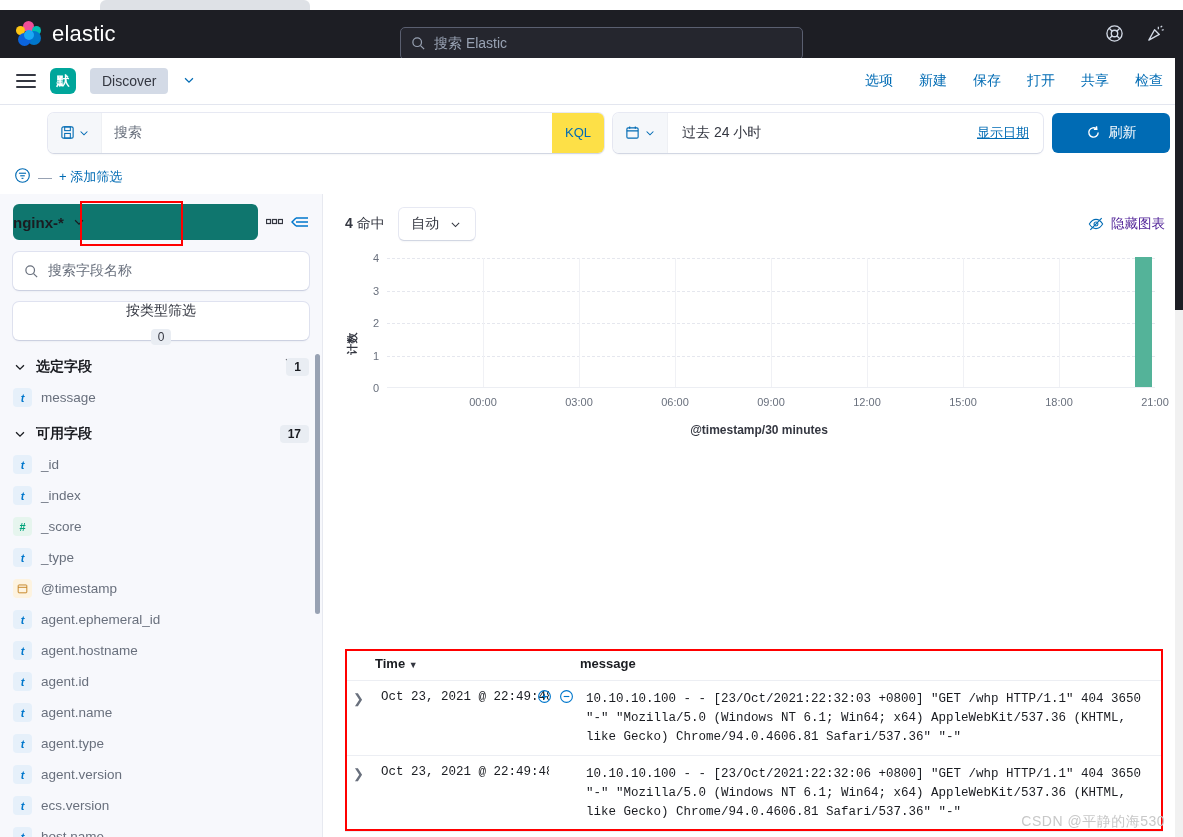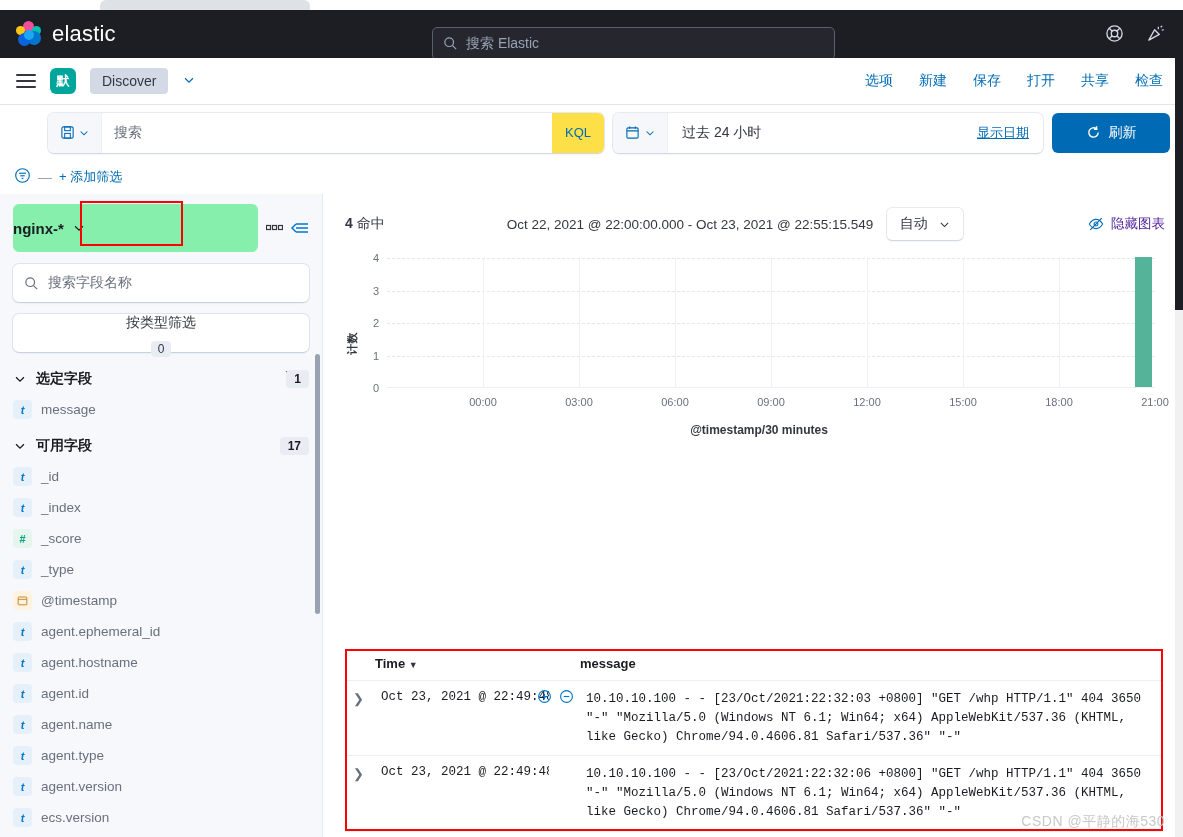--- a/index.html
+++ b/index.html
@@ -29,21 +29,21 @@
   .em2 { width:9px;  height:9px;  background:#fec514; left:0px;  top:5px; }
   .em3 { width:9px;  height:9px;  background:#00bfb3; left:16px; top:5px; }
   .em4 { width:14px; height:14px; background:#0077cc; left:11px; top:10px; }
   .em5 { width:13px; height:13px; background:#0b64dd; left:2px;  top:12px; }
   .em6 { width:10px; height:10px; background:#1ba9f5; left:8px;  top:9px;  }
   .elastic-word { color:#ffffff; font-size:22px; letter-spacing:.2px; }
 
   .hdr-search {
     position:absolute; left:400px; top:17px; width:403px; height:33px;
     border:1px solid #5a5f70; border-radius:5px; background:#25262e;
-    display:flex; align-items:center; padding:0 10px; gap:8px;margin-left:32px;
+    display:flex; align-items:center; padding:0 10px; gap:8px;
   }
   .hdr-search .ph { color:#98a2b3; font-size:14px; }
   .hdr-icons { position:absolute; right:18px; top:14px; display:flex; gap:22px; align-items:center;}
   .hdr-icons svg { display:block; }
 
   
   .navrow {
     height:47px; background:#ffffff; border-bottom:1px solid #e3e6ef;
     display:flex; align-items:center; padding:0 16px; gap:14px; position:relative;
   }
@@ -104,21 +104,21 @@
   .fb-add { color:#006bb4; font-size:13px; cursor:pointer;}
 
   
   .main { display:flex; height:645px; background:#f7f8fc; }
   .sidebar {
     width:323px; background:#f7f8fc; padding:10px 13px 0 13px; position:relative;
     border-right:1px solid #e7e9f0;
   }
   .idx-row { display:flex; align-items:center; gap:8px; }
   .idx-select {
-    flex:1; height:48px; background:#86efac; border-radius:6px;
+    flex:1; height:36px; background:#0f766e; border-radius:6px;
     display:flex; align-items:center; justify-content:flex-start; gap:8px;
     font-weight:700; font-size:15px; color:#1a1c21; position:relative;
   }
   .idx-hl {
     position:absolute; left:67px; top:-3px; width:103px; height:45px;
     border:2px solid #ff0000; pointer-events:none;
   }
   .icon-btn { color:#343741; display:flex; align-items:center; }
   .field-search {
     margin-top:12px; height:38px; background:#fff; border-radius:6px;
@@ -463,21 +463,20 @@
 
     </div>
 
     <div class="sb-scroll"></div>
   </div>
 
   <div class="content">
 
     <div class="chart-head">
       <span class="hits"><b>4</b> <span>命中</span></span>
-      <span class="range">Oct 22, 2021 @ 22:00:00.000 - Oct 23, 2021 @ 22:55:15.549</span>
       <span class="interval">
         <span>自动</span>
         <svg width="13" height="13" viewBox="0 0 16 16">
           <polyline points="3.5,6 8,10.5 12.5,6" fill="none" stroke="#343741" stroke-width="1.3"></polyline>
         </svg>
       </span>
       <span class="hide-chart">
         <svg width="16" height="16" viewBox="0 0 18 18">
           <path d="M1.5 9 C4 5 7 3.8 9 3.8 C11 3.8 14 5 16.5 9 C14 13 11 14.2 9 14.2 C7 14.2 4 13 1.5 9Z" fill="none" stroke="#006bb4" stroke-width="1.2"></path>
           <circle cx="9" cy="9" r="2.2" fill="none" stroke="#006bb4" stroke-width="1.2"></circle>

